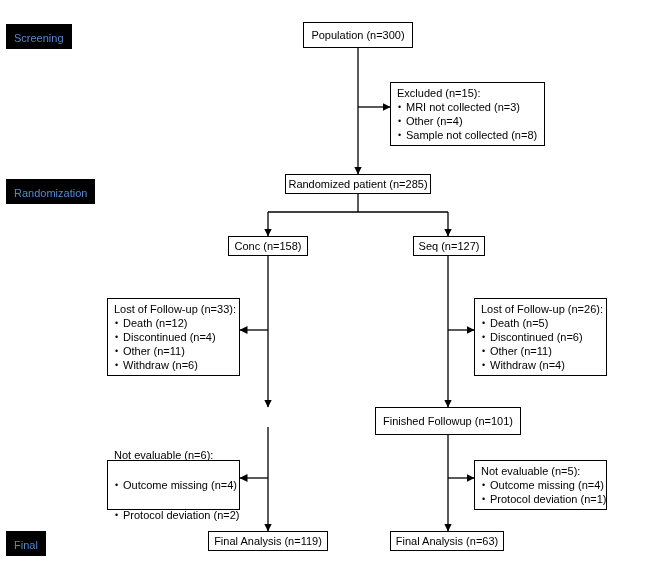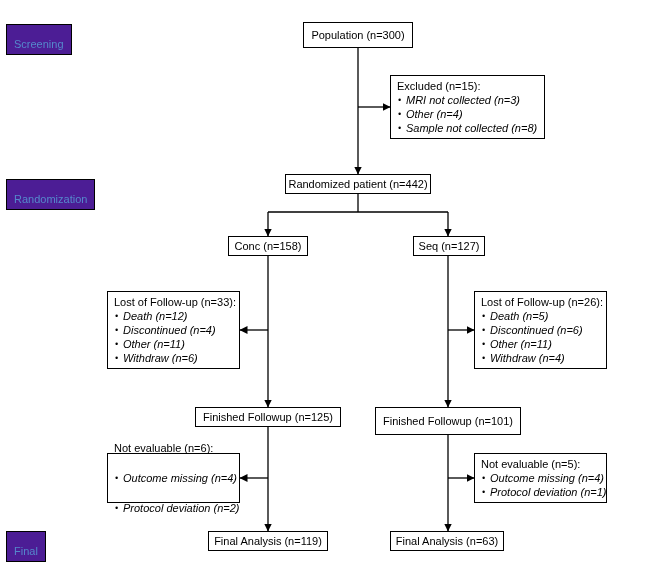--- a/index.html
+++ b/index.html
@@ -41,49 +41,49 @@
     z-index: 3;
   }
   .node.center {
     align-items: center;
     text-align: center;
   }
   .node.left {
     align-items: flex-start;
     text-align: left;
     padding: 4px 6px;
+    margin-top: 7px;
   }
   .node.center .line {
     padding: 0 8px;
     white-space: nowrap;
   }
   .node .line {
     white-space: nowrap;
   }
   .node .bullet-line {
     white-space: nowrap;
     padding-left: 1px;
-    font-style: italic;
   }
   .node .bullet-line::before {
     content: "\2022";
     display: inline-block;
     width: 8px;
     font-size: 9px;
     vertical-align: 1px;
   }
   .stage-label {
     position: absolute;
     box-sizing: border-box;
     border: 1px solid #000000;
-    background: #4c1d95;
+    background: #000000;
     color: #5588cc;
     font-size: 11px;
     line-height: 14px;
-    padding: 12px 7px 3px 7px;
+    padding: 6px 7px 3px 7px;
     white-space: nowrap;
     z-index: 3;
   }
 </style>
 </head>
 <body>
 
 <div id="stage">
 
   <svg class="edges" viewBox="0 0 672 576">
@@ -132,21 +132,21 @@
   </div>
 
   <div class="node left" style="left:390px; top:75px; width:155px; height:64px;">
     <div class="line">Excluded (n=15):</div>
     <div class="bullet-line">MRI not collected (n=3)</div>
     <div class="bullet-line">Other (n=4)</div>
     <div class="bullet-line">Sample not collected (n=8)</div>
   </div>
 
   <div class="node center" style="left:285px; top:174px; width:146px; height:20px;">
-    <div class="line">Randomized patient (n=442)</div>
+    <div class="line">Randomized patient (n=285)</div>
   </div>
 
   <div class="node center" style="left:228px; top:236px; width:80px; height:20px;">
     <div class="line">Conc (n=158)</div>
   </div>
   <div class="node center" style="left:413px; top:236px; width:72px; height:20px;">
     <div class="line">Seq (n=127)</div>
   </div>
 
   <div class="node left" style="left:107px; top:291px; width:133px; height:78px;">
@@ -158,23 +158,20 @@
   </div>
 
   <div class="node left" style="left:474px; top:291px; width:133px; height:78px;">
     <div class="line">Lost of Follow-up (n=26):</div>
     <div class="bullet-line">Death (n=5)</div>
     <div class="bullet-line">Discontinued (n=6)</div>
     <div class="bullet-line">Other (n=11)</div>
     <div class="bullet-line">Withdraw (n=4)</div>
   </div>
 
-  <div class="node center" style="left:195px; top:407px; width:146px; height:20px;">
-    <div class="line">Finished Followup (n=125)</div>
-  </div>
   <div class="node center" style="left:375px; top:407px; width:146px; height:28px;">
     <div class="line">Finished Followup (n=101)</div>
   </div>
 
   <div class="node left" style="left:107px; top:453px; width:133px; height:50px;gap:16px;">
     <div class="line">Not evaluable (n=6):</div>
     <div class="bullet-line">Outcome missing (n=4)</div>
     <div class="bullet-line">Protocol deviation (n=2)</div>
   </div>
   <div class="node left" style="left:474px; top:453px; width:133px; height:50px;">

